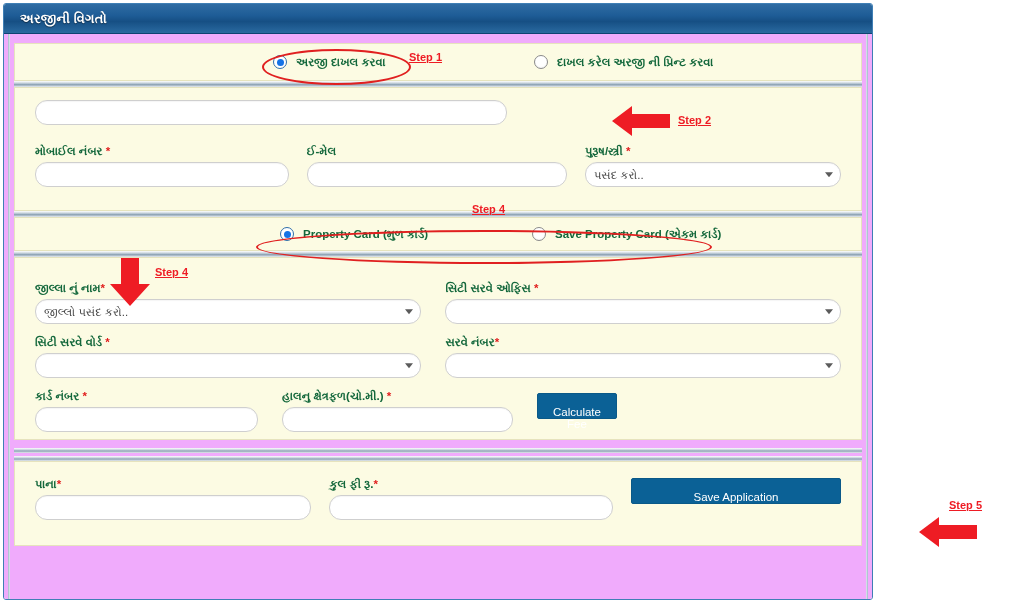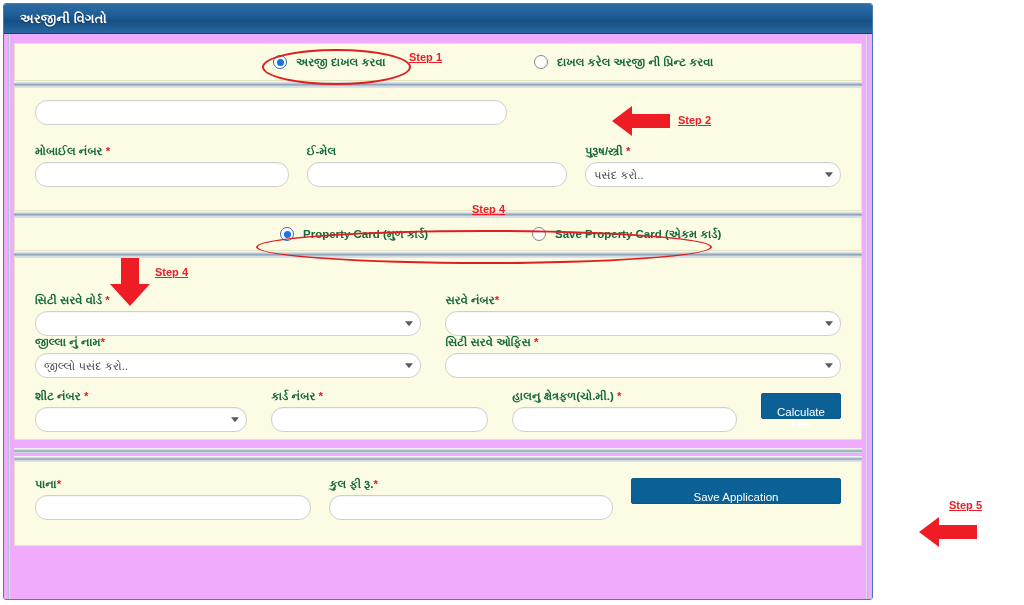--- a/index.html
+++ b/index.html
@@ -233,20 +233,45 @@
       <div class="radio-opt" style="position:absolute;left:517px;top:9px;">
         <span class="rdo"></span>
         <span class="rdo-lbl">Save Property Card (એકમ કાર્ડ)</span>
       </div>
     </div>
 
     <div class="sep"></div>
 
     <div class="panel" style="height:183px;padding:24px 20px 0 20px;">
 
+      <div class="flexrow" style="gap:24px;">
+        <div style="width:465px;">
+          <div class="fieldlabel">
+            <span>જીલ્લા નું નામ</span><span class="req">*</span>
+          </div>
+          <div class="selwrap">
+            <select class="sel">
+              <option>જીલ્લો પસંદ કરો..</option>
+            </select>
+            <span class="caret"></span>
+          </div>
+        </div>
+        <div style="width:476px;">
+          <div class="fieldlabel">
+            <span>સિટી સરવે ઓફિસ</span><span class="req"> *</span>
+          </div>
+          <div class="selwrap">
+            <select class="sel">
+              <option></option>
+            </select>
+            <span class="caret"></span>
+          </div>
+        </div>
+      </div>
+
       <div class="flexrow" style="gap:24px;margin-top:12px;">
         <div style="width:465px;">
           <div class="fieldlabel">
             <span>સિટી સરવે વોર્ડ</span><span class="req"> *</span>
           </div>
           <div class="selwrap">
             <select class="sel">
               <option></option>
             </select>
             <span class="caret"></span>
@@ -258,57 +283,21 @@
           </div>
           <div class="selwrap">
             <select class="sel">
               <option></option>
             </select>
             <span class="caret"></span>
           </div>
         </div>
       </div>
 
-      <div class="flexrow" style="gap:24px;">
-        <div style="width:465px;">
-          <div class="fieldlabel">
-            <span>જીલ્લા નું નામ</span><span class="req">*</span>
-          </div>
-          <div class="selwrap">
-            <select class="sel">
-              <option>જીલ્લો પસંદ કરો..</option>
-            </select>
-            <span class="caret"></span>
-          </div>
-        </div>
-        <div style="width:476px;">
-          <div class="fieldlabel">
-            <span>સિટી સરવે ઓફિસ</span><span class="req"> *</span>
-          </div>
-          <div class="selwrap">
-            <select class="sel">
-              <option></option>
-            </select>
-            <span class="caret"></span>
-          </div>
-        </div>
-      </div>
-
       <div class="flexrow" style="gap:24px;margin-top:12px;align-items:flex-end;">
-        <div style="width:218px;">
-          <div class="fieldlabel">
-            <span>શીટ નંબર</span><span class="req"> *</span>
-          </div>
-          <div class="selwrap">
-            <select class="sel">
-              <option></option>
-            </select>
-            <span class="caret"></span>
-          </div>
-        </div>
         <div style="width:223px;">
           <div class="fieldlabel">
             <span>કાર્ડ નંબર</span><span class="req"> *</span>
           </div>
           <input class="inp" type="text" value="" style="">
         </div>
         <div style="width:231px;">
           <div class="fieldlabel">
             <span>હાલનુ ક્ષેત્રફળ(ચો.મી.)</span><span class="req"> *</span>
           </div>

